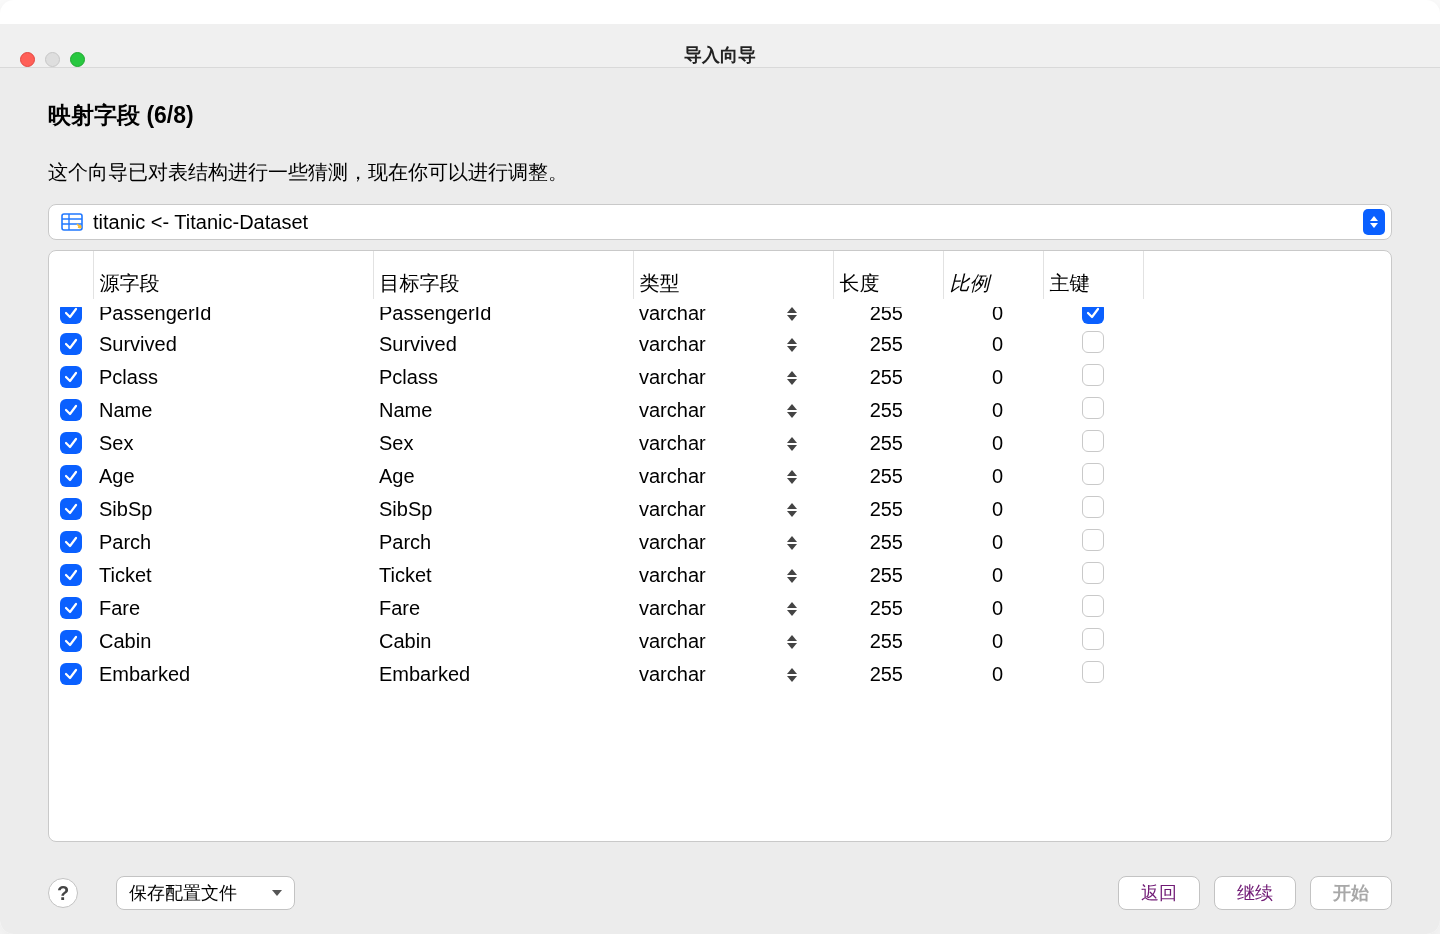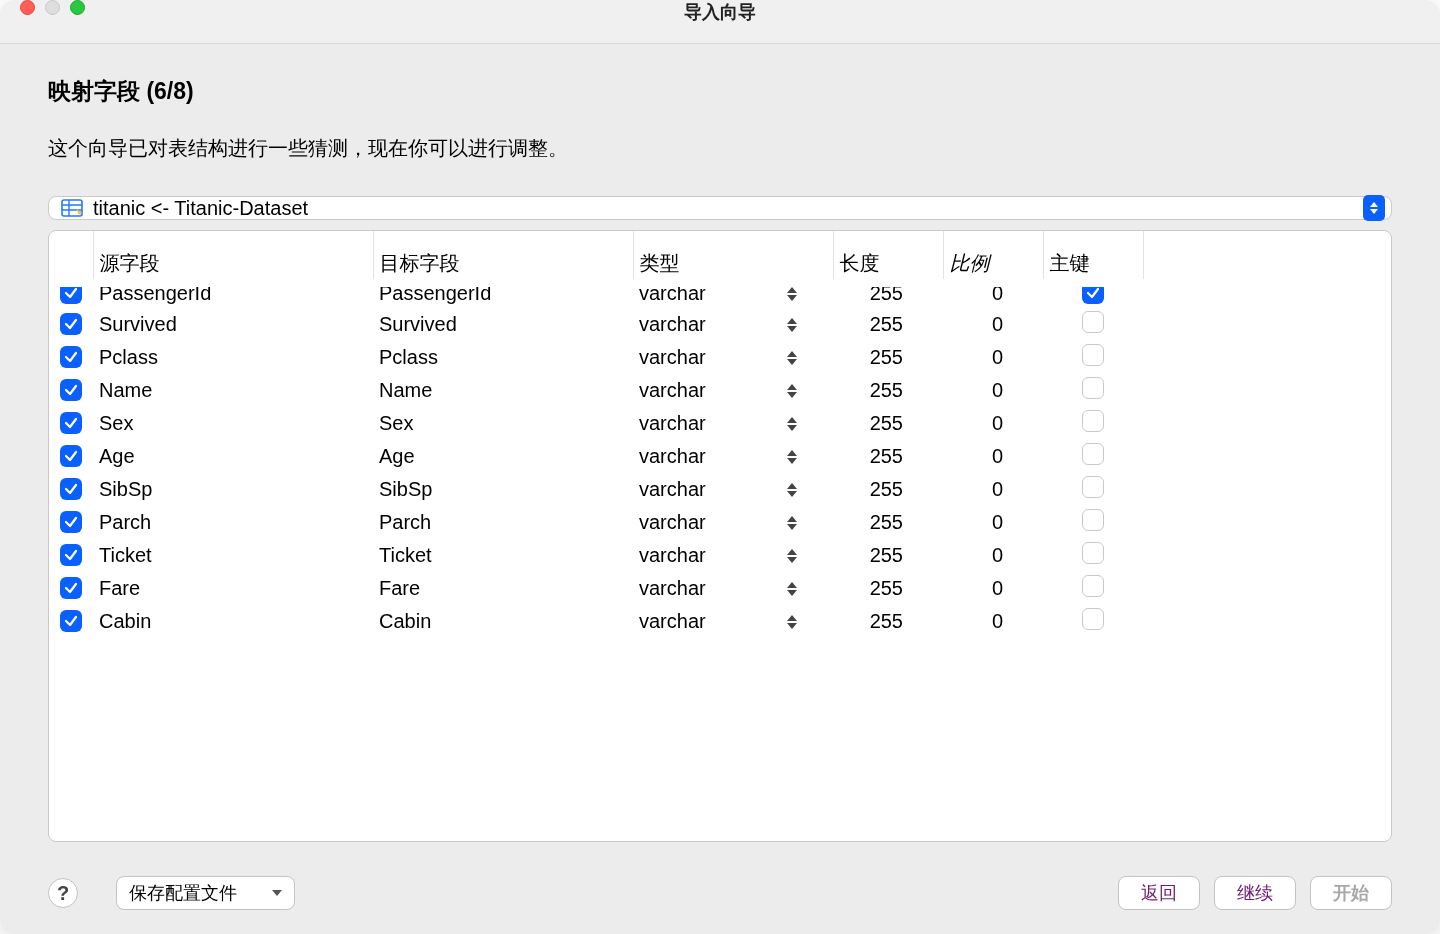--- a/index.html
+++ b/index.html
@@ -12,22 +12,23 @@
     border-radius: 14px;
     overflow: hidden;
     box-shadow: 0 10px 40px rgba(0,0,0,0.15);
   }
   
   .titlebar {
     height: 44px;
     background: #f0f0f0;
     border-bottom: 1px solid #d9d9d9;
     display: flex;
-    align-items: flex-start;
+    align-items: flex-end;
     position: relative;
+    margin-top: 24px;
   }
   .traffic-lights {
     display: flex;
     gap: 10px;
     padding-left: 20px;
   }
   .tl { width: 15px; height: 15px; border-radius: 50%; }
   .tl.close { background: #ff5f57; border: 0.5px solid #e24640; }
   .tl.min   { background: #dedede; border: 0.5px solid #c7c7c7; }
   .tl.max   { background: #28c840; border: 0.5px solid #1fa82f; }
@@ -49,30 +50,30 @@
   }
   .step-title {
     font-size: 23px;
     font-weight: 700;
     color: #000;
     margin-bottom: 28px;
   }
   .step-desc {
     font-size: 20px;
     color: #000;
-    margin-bottom: 34px;
+    margin-bottom: 18px;
   }
   
   .mapping-select {
     display: flex;
     align-items: center;
     background: #fff;
     border: 1px solid #c9c9c9;
     border-radius: 8px;
-    height: 24px;
+    height: 36px;
     padding: 0 6px 0 12px;
     margin-bottom: 10px;
   }
   .mapping-select .tbl-icon {
     width: 22px; height: 18px;
     margin-right: 10px;
     display: inline-flex;
   }
   .mapping-select .lbl {
     flex: 1;
@@ -478,20 +479,42 @@
                   <span class="up"></span>
                   <span class="dn"></span>
                 </span>
               </div>
             </td>
             <td class="col-len">255</td>
             <td class="col-scale">0</td>
             <td class="col-pk"><span class="chk off"></span></td>
             <td></td>
           </tr>
+          <tr>
+            <td class="col-chk"><span class="chk on">
+                <svg width="14" height="14" viewBox="0 0 14 14">
+                  <path d="M2 7 L6 11 L12 3" stroke="#fff" stroke-width="2.2" fill="none" stroke-linecap="round" stroke-linejoin="round"></path>
+                </svg>
+              </span></td>
+            <td class="col-src">Embarked</td>
+            <td class="col-tgt">Embarked</td>
+            <td class="col-type">
+              <div class="col-type-cell">
+                <span>varchar</span>
+                <span class="stepper">
+                  <span class="up"></span>
+                  <span class="dn"></span>
+                </span>
+              </div>
+            </td>
+            <td class="col-len">255</td>
+            <td class="col-scale">0</td>
+            <td class="col-pk"><span class="chk off"></span></td>
+            <td></td>
+          </tr>
         </tbody>
     </table>
   </div>
 
   <div class="footer">
     <div class="help-btn">?</div>
     <div class="combo-btn">
       <span>保存配置文件</span>
       <span class="caret"></span>
     </div>

